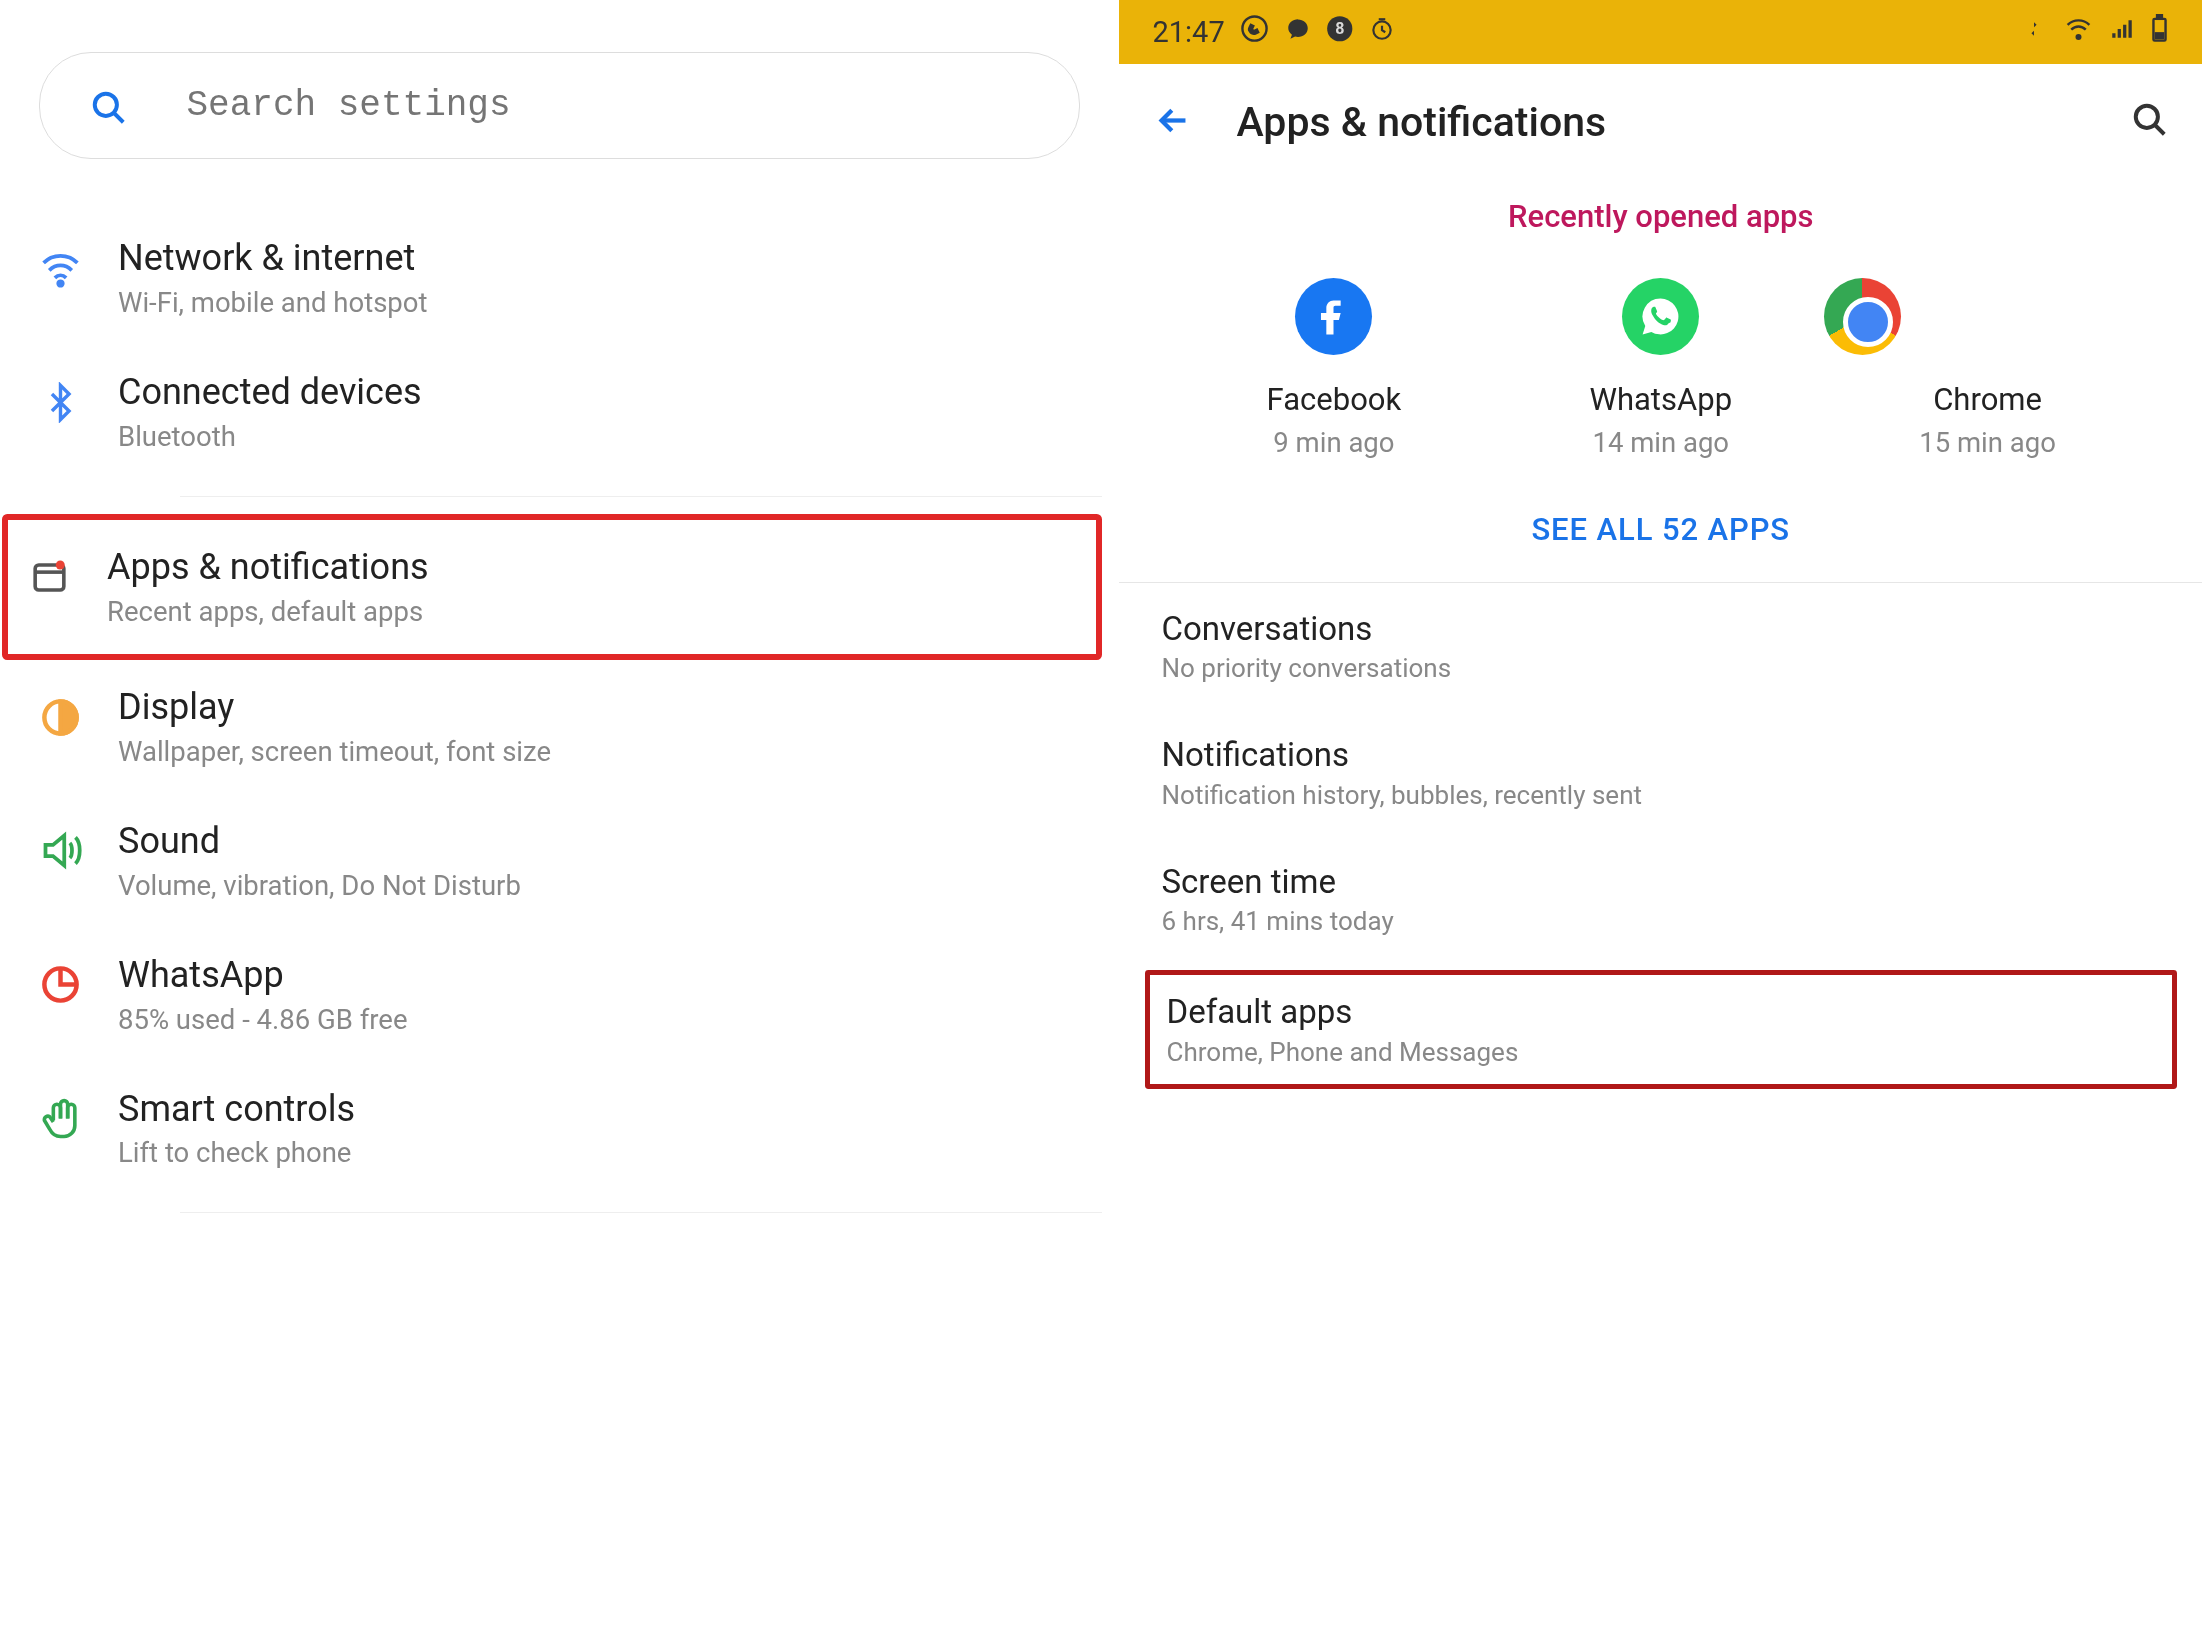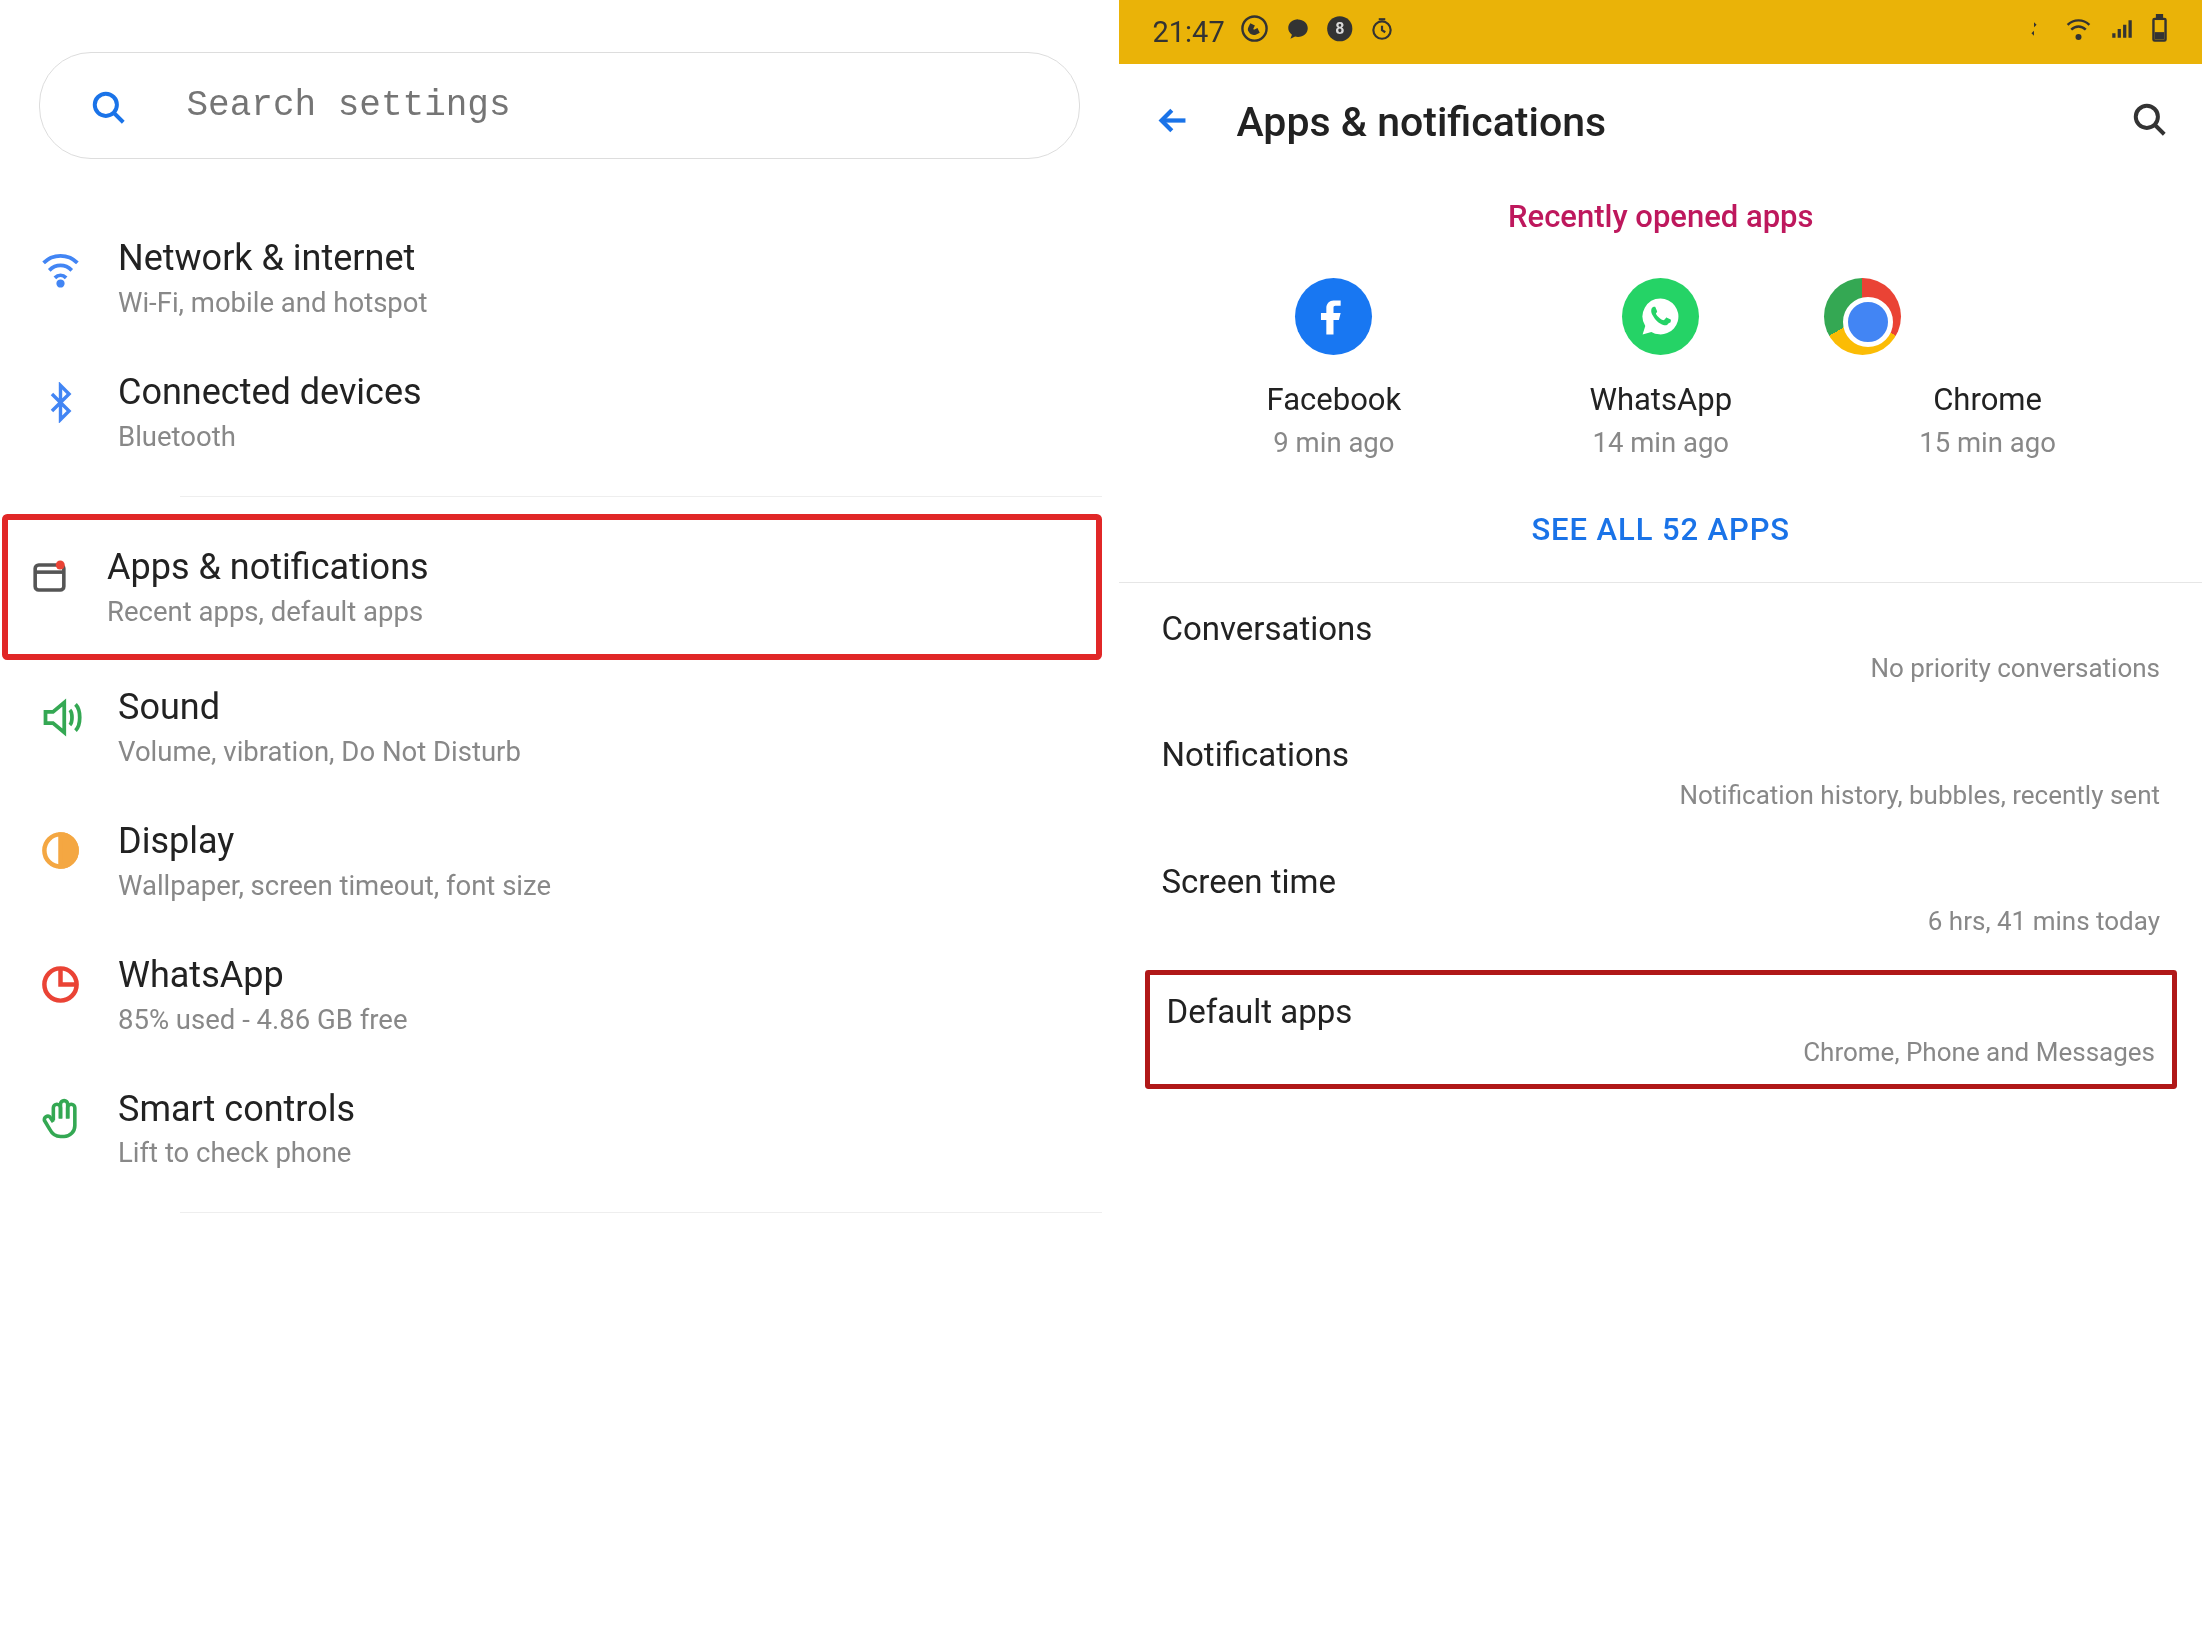--- a/index.html
+++ b/index.html
@@ -126,21 +126,21 @@
     font-size: 31px;
     font-weight: 500;
     letter-spacing: 0.9px;
     padding: 52px 0 34px 0;
   }
   .thin-line { border-bottom: 0.9px solid #e6e6e6; }
   .right-item {
     padding: 26px 43px;
   }
   .right-title { font-size: 33px; color: #222; margin-bottom: 5.2px; }
-  .right-sub { font-size: 26px; color: #888; text-align: right; }
+  .right-sub { font-size: 26px; color: #888; }
   .highlight-red-dark {
     border: 5.2px solid #b01818;
     border-radius: 3.4px;
     margin: 8.6px 26px 8.6px 26px;
     padding: 17px 17px;
   }
 
   
   .wifi-lines { color: #4285f4; }
   .chrome-ring {
@@ -212,42 +212,42 @@
       </svg>
     </span>
     <div class="settings-text">
       <div class="settings-title">Apps &amp; notifications</div>
       <div class="settings-sub">Recent apps, default apps</div>
     </div>
   </div>
 
   <div class="settings-item">
     <span class="settings-icon">
+      <svg viewBox="0 0 24 24" width="43" height="43" fill="none" stroke="#f4a742" stroke-width="2.5">
+        <circle cx="12" cy="12" r="9"></circle>
+          <path d="M12 3a9 9 0 010 18z" fill="#f4a742"></path>
+      </svg>
+    </span>
+    <div class="settings-text">
+      <div class="settings-title">Display</div>
+      <div class="settings-sub">Wallpaper, screen timeout, font size</div>
+    </div>
+  </div>
+
+  <div class="settings-item">
+    <span class="settings-icon">
       <svg viewBox="0 0 24 24" width="45" height="45" fill="none" stroke="#34a853" stroke-width="2">
         <path d="M4 9v6h4l6 5V4L8 9H4z"></path>
           <path d="M17 8c1.5 1.5 1.5 6.5 0 8"></path>
           <path d="M20 5c3 3 3 11 0 14"></path>
       </svg>
     </span>
     <div class="settings-text">
       <div class="settings-title">Sound</div>
       <div class="settings-sub">Volume, vibration, Do Not Disturb</div>
-    </div>
-  </div>
-
-  <div class="settings-item">
-    <span class="settings-icon">
-      <svg viewBox="0 0 24 24" width="43" height="43" fill="none" stroke="#f4a742" stroke-width="2.5">
-        <circle cx="12" cy="12" r="9"></circle>
-          <path d="M12 3a9 9 0 010 18z" fill="#f4a742"></path>
-      </svg>
-    </span>
-    <div class="settings-text">
-      <div class="settings-title">Display</div>
-      <div class="settings-sub">Wallpaper, screen timeout, font size</div>
     </div>
   </div>
 
   <div class="settings-item">
     <span class="settings-icon">
       <svg viewBox="0 0 24 24" width="43" height="43" fill="none" stroke="#ea4335" stroke-width="2.5">
         <circle cx="12" cy="12" r="9"></circle>
           <path d="M12 3v9h9"></path>
       </svg>
     </span>

